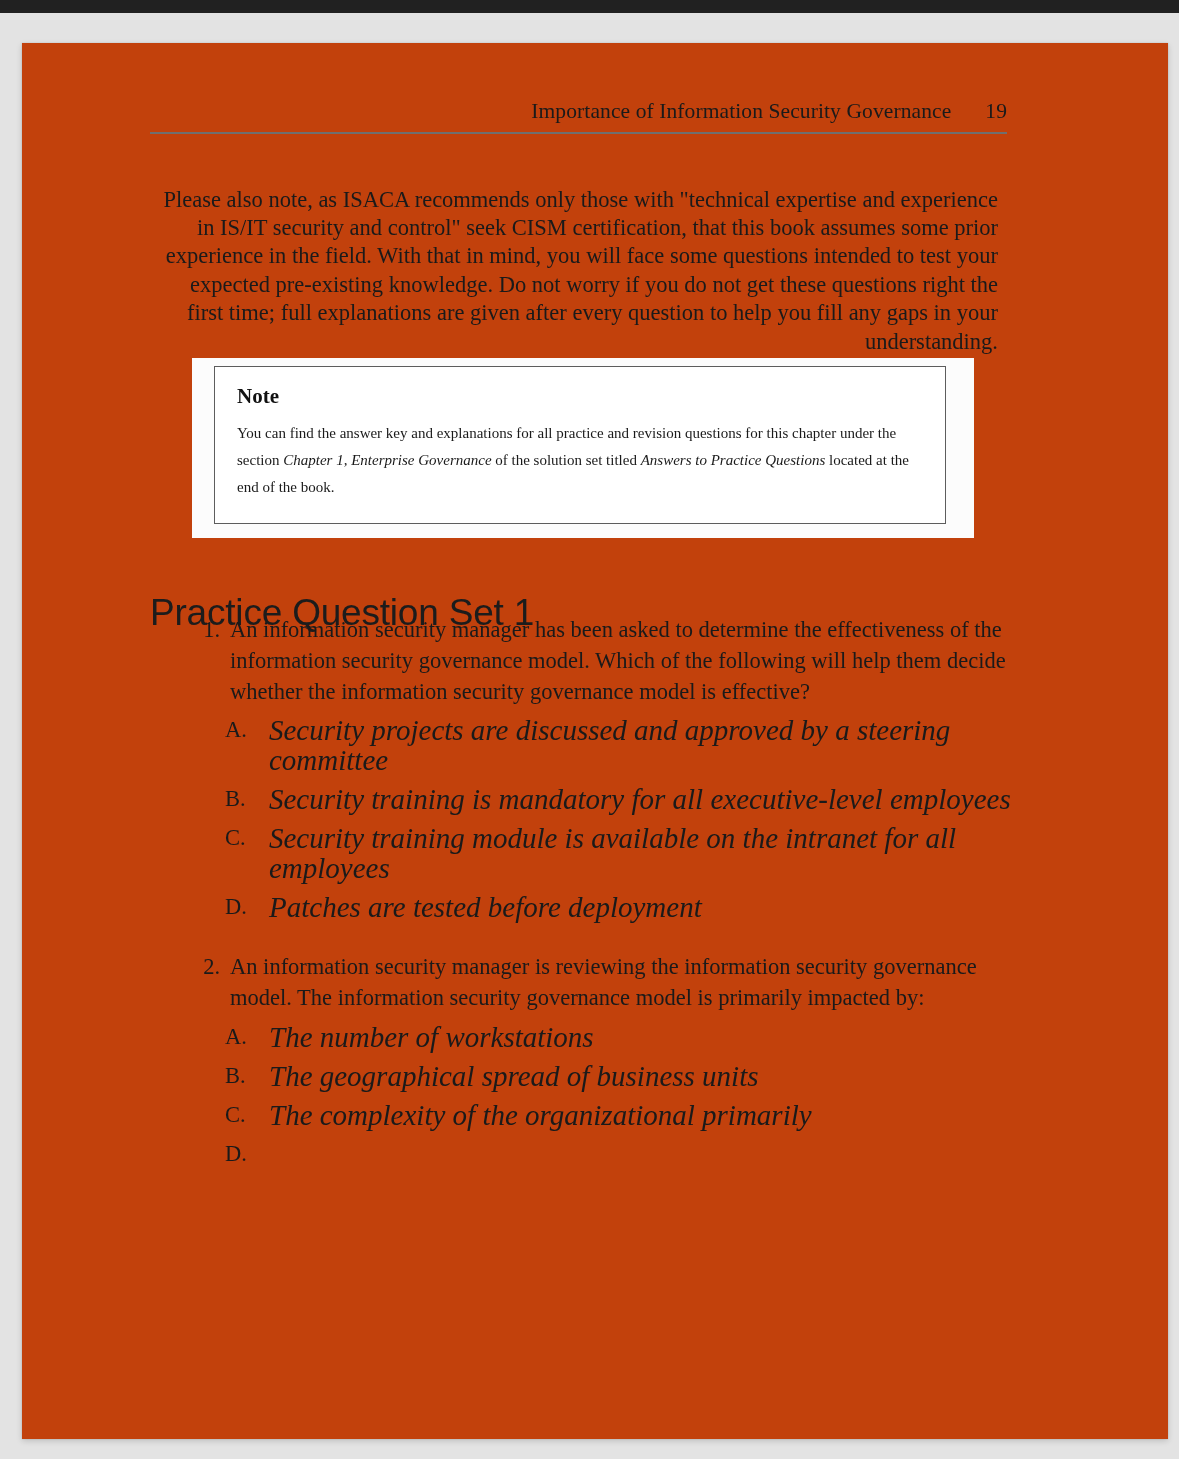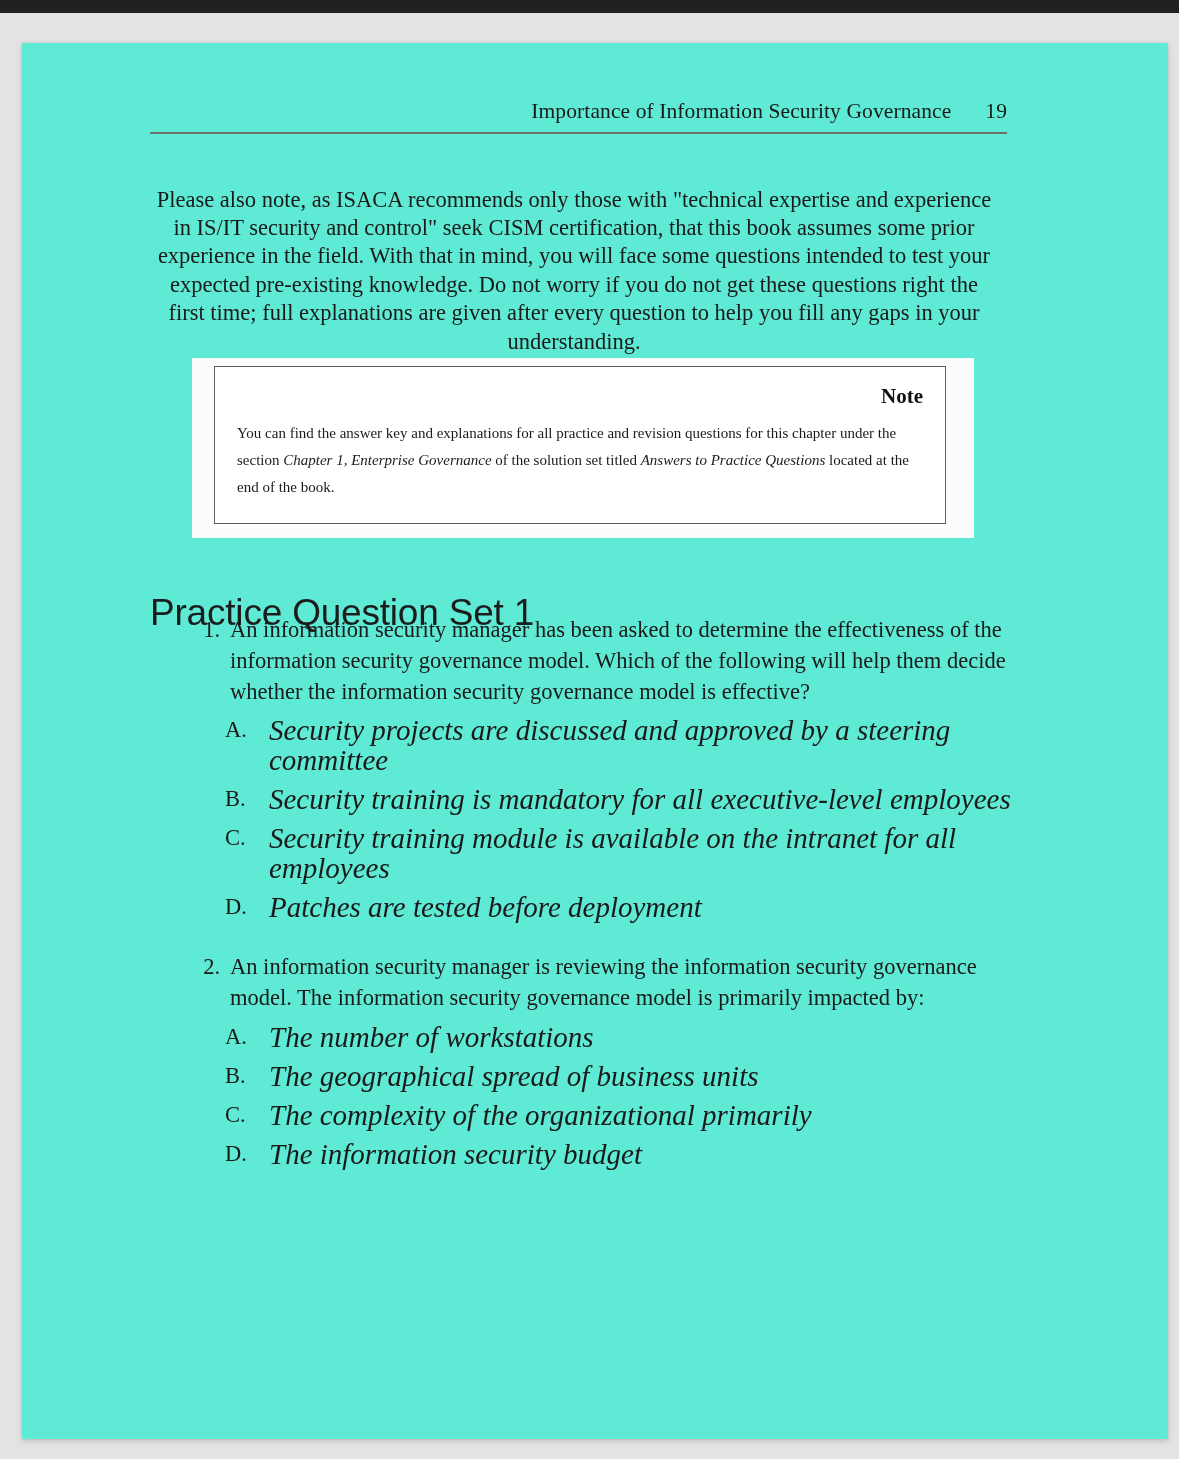--- a/index.html
+++ b/index.html
@@ -34,21 +34,21 @@
     background: #e3e3e3;
   }
 
   
   .page-sheet {
     position: absolute;
     left: 22px;
     top: 30px;
     width: 1146px;
     height: 1396px;
-    background: #5eead4;
+    background: #c2410c;
     box-shadow: 0 2px 6px rgba(0,0,0,0.16), 0 0 1px rgba(0,0,0,0.22);
   }
 
   
   .page-header {
     position: absolute;
     left: 128px;
     top: 56px;
     width: 857px;
     text-align: right;
@@ -73,21 +73,21 @@
 
   
   .intro-para {
     position: absolute;
     left: 128px;
     top: 120px;
     width: 848px;
     font-size: 22.5px;
     line-height: 28.4px;
     color: #1a1a1a;
-    text-align: center;
+    text-align: right;
   }
 
   
   .note-wrap {
     position: absolute;
     left: 170px;
     top: 315px;
     width: 750px;
     background: #fcfcfc;
     padding: 8px 10px 14px 22px;
@@ -97,21 +97,20 @@
     background: #ffffff;
     padding: 17px 22px 22px 22px;
     box-sizing: border-box;
     width: 732px;
   }
   .note-title {
     font-size: 21px;
     font-weight: bold;
     color: #111111;
     margin-bottom: 11px;
-    text-align: right;
   }
   .note-body {
     font-size: 15px;
     line-height: 27px;
     color: #1a1a1a;
   }
   .note-body i { font-style: italic; }
 
   
   .section-heading {
@@ -251,21 +250,20 @@
           <div class="opt-row">
             <span class="opt-letter">B.</span>
             <span class="opt-text">The geographical spread of business units</span>
           </div>
           <div class="opt-row">
             <span class="opt-letter">C.</span>
             <span class="opt-text">The complexity of the organizational primarily</span>
           </div>
           <div class="opt-row">
             <span class="opt-letter">D.</span>
-            <span class="opt-text">The information security budget</span>
           </div>
         </div>
       </div>
 
     </div>
 
   </div>
 </div>
 
 </body></html>

